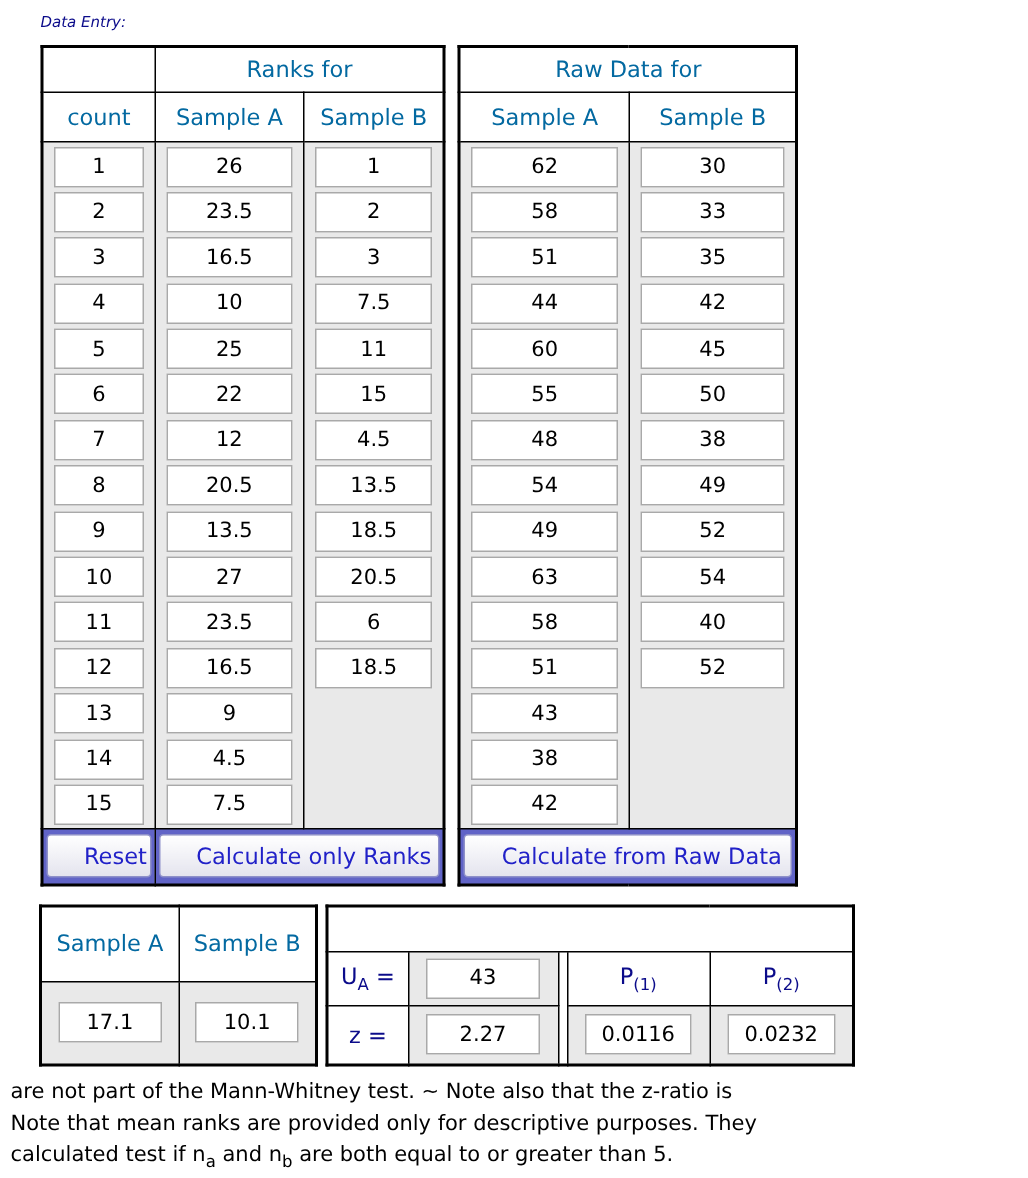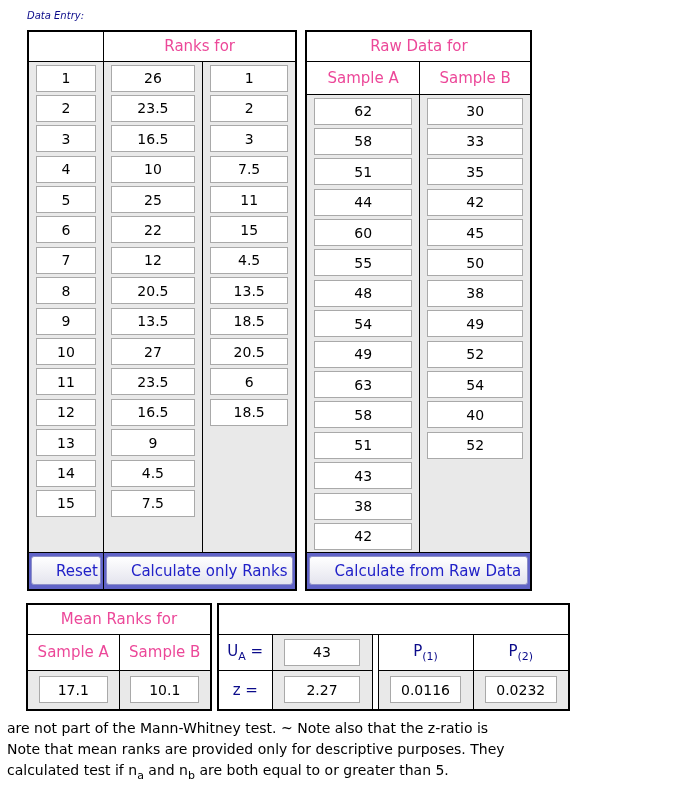--- a/index.html
+++ b/index.html
@@ -20,21 +20,21 @@
   .gap8 { width: 8px; }
 
   table.grid {
     border-collapse: collapse;
     border: 2px solid #000;
     table-layout: fixed;
   }
   table.grid td { border: 1px solid #000; padding: 0; }
 
   td.head {
-    color: #ec4899; font-size: 15px; text-align: center;
+    color: #0369a1; font-size: 15px; text-align: center;
     background: #fff;
   }
   tr.h1 td { height: 30px; }
   tr.h2 td { height: 33px; }
 
   td.colcell { background: #e9e9e9; vertical-align: top; }
   .boxes { height: 457px; overflow: hidden; padding-top: 3px; }
   input.cellbox {
     display: block;
     width: calc(100% - 14px); height: 27px;
@@ -87,20 +87,25 @@
   <table class="grid">
     <colgroup>
         <col style="width:64px">
         <col style="width:99px">
         <col style="width:94px">
     </colgroup>
       <tbody>
         <tr class="h1">
       <td class="head"></td>
       <td class="head" colspan="2">Ranks for</td>
+    </tr>
+    <tr class="h2">
+      <td class="head">count</td>
+      <td class="head">Sample A</td>
+      <td class="head">Sample B</td>
     </tr>
     <tr>
       <td class="colcell">
         <div class="boxes">
               <input class="cellbox" value="1" style="">
               <input class="cellbox" value="2" style="">
               <input class="cellbox" value="3" style="">
               <input class="cellbox" value="4" style="">
               <input class="cellbox" value="5" style="">
               <input class="cellbox" value="6" style="">
@@ -225,23 +230,20 @@
 </div>
 
 <div class="results-row">
 
   <table class="grid">
     <colgroup>
         <col style="width:92px">
         <col style="width:92px">
     </colgroup>
       <tbody>
-        <tr class="r1">
-      <td class="head" colspan="2">Mean Ranks for</td>
-    </tr>
     <tr class="r2">
       <td class="head">Sample A</td>
       <td class="head">Sample B</td>
     </tr>
     <tr class="r3">
       <td class="valcell">
         <input class="resbox" value="17.1" style="">
       </td>
       <td class="valcell">
         <input class="resbox" value="10.1" style="">

